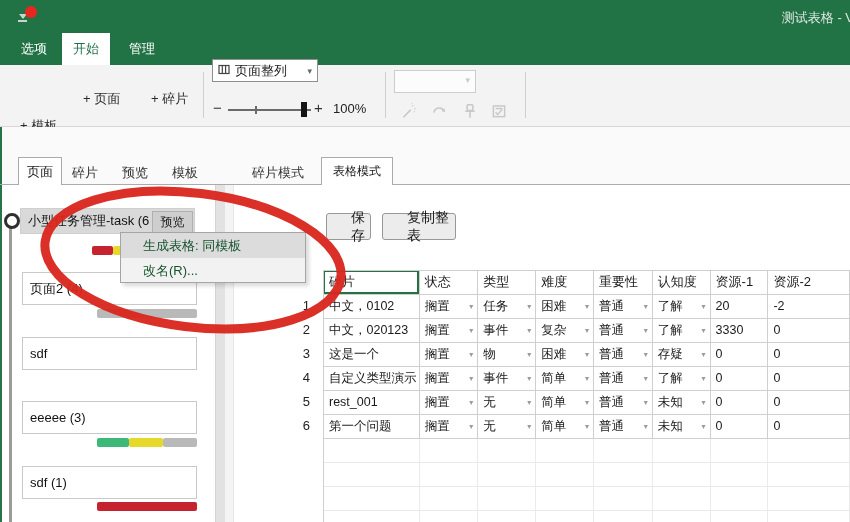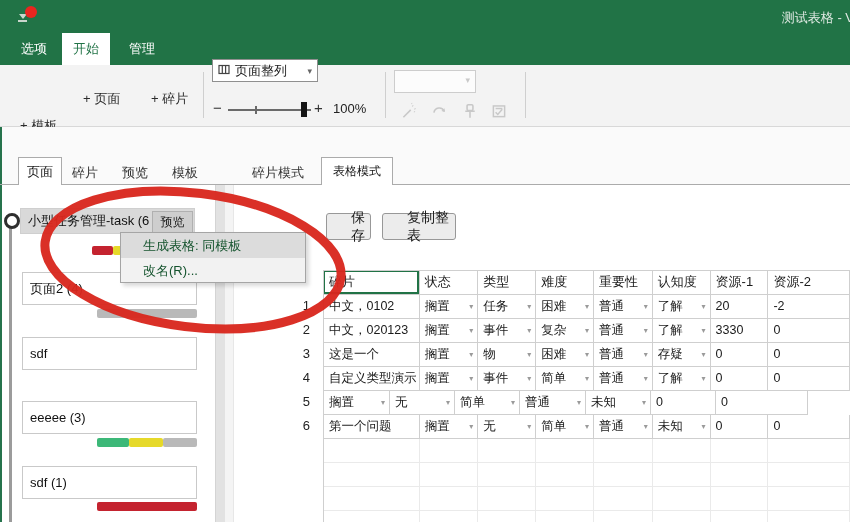--- a/index.html
+++ b/index.html
@@ -258,20 +258,21 @@
       <div class="td c0"><span>自定义类型演示</span></div>
       <div class="td c1"><span>搁置</span><span class="caret">▾</span></div>
       <div class="td c2"><span>事件</span><span class="caret">▾</span></div>
       <div class="td c3"><span>简单</span><span class="caret">▾</span></div>
       <div class="td c4"><span>普通</span><span class="caret">▾</span></div>
       <div class="td c5"><span>了解</span><span class="caret">▾</span></div>
       <div class="td c6"><span>0</span></div>
       <div class="td c7"><span>0</span></div>
     </div>
     <div class="tr">
+      <div class="td c0"><span>rest_001</span></div>
       <div class="td c1"><span>搁置</span><span class="caret">▾</span></div>
       <div class="td c2"><span>无</span><span class="caret">▾</span></div>
       <div class="td c3"><span>简单</span><span class="caret">▾</span></div>
       <div class="td c4"><span>普通</span><span class="caret">▾</span></div>
       <div class="td c5"><span>未知</span><span class="caret">▾</span></div>
       <div class="td c6"><span>0</span></div>
       <div class="td c7"><span>0</span></div>
     </div>
     <div class="tr">
       <div class="td c0"><span>第一个问题</span></div>

